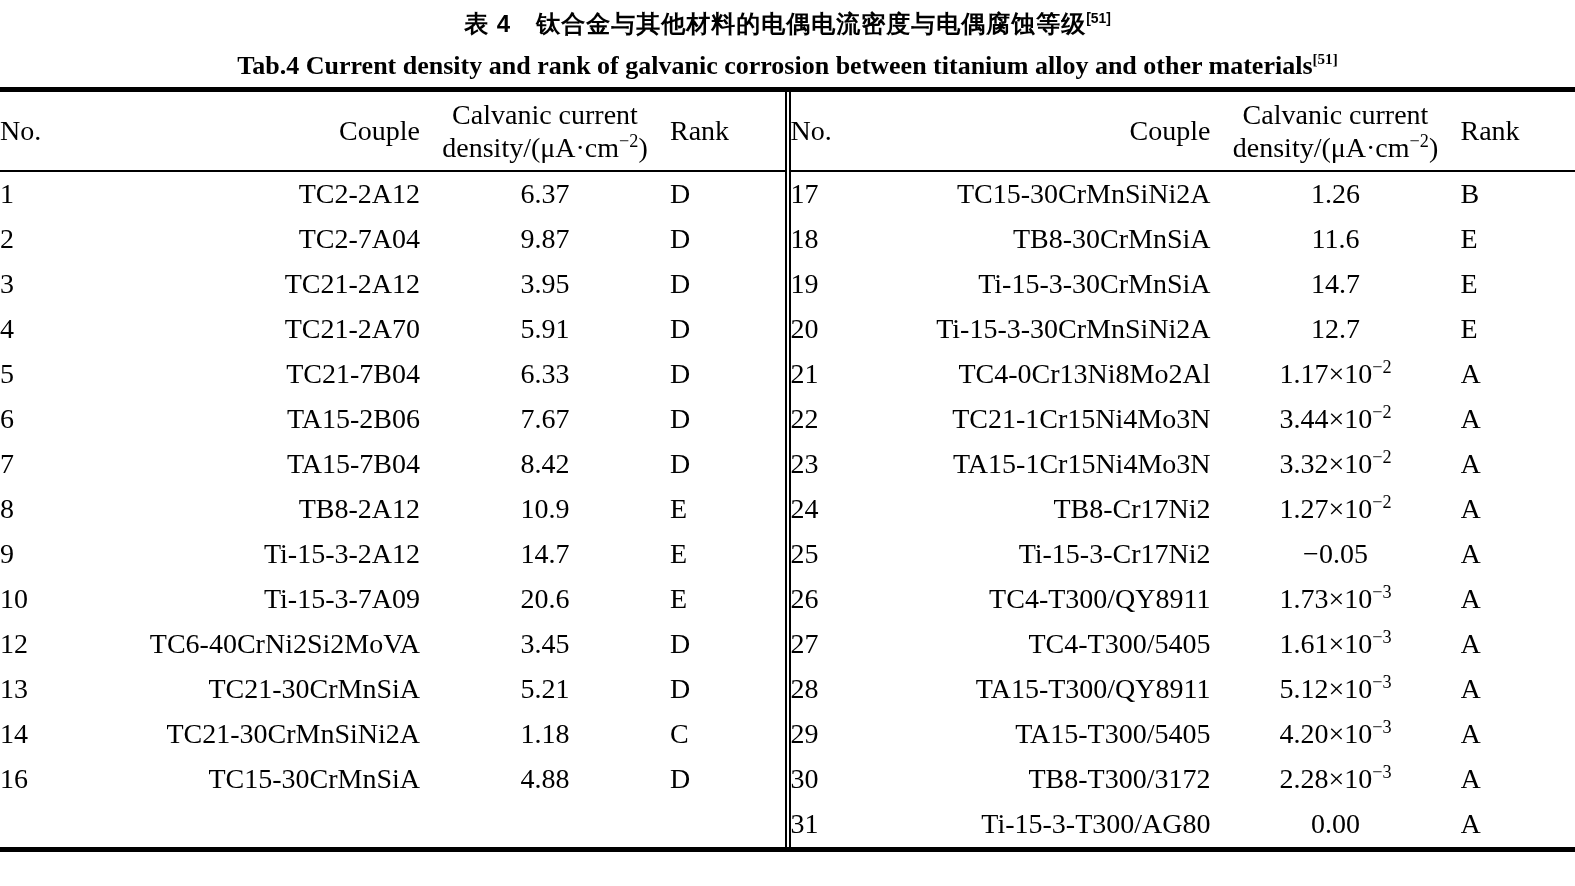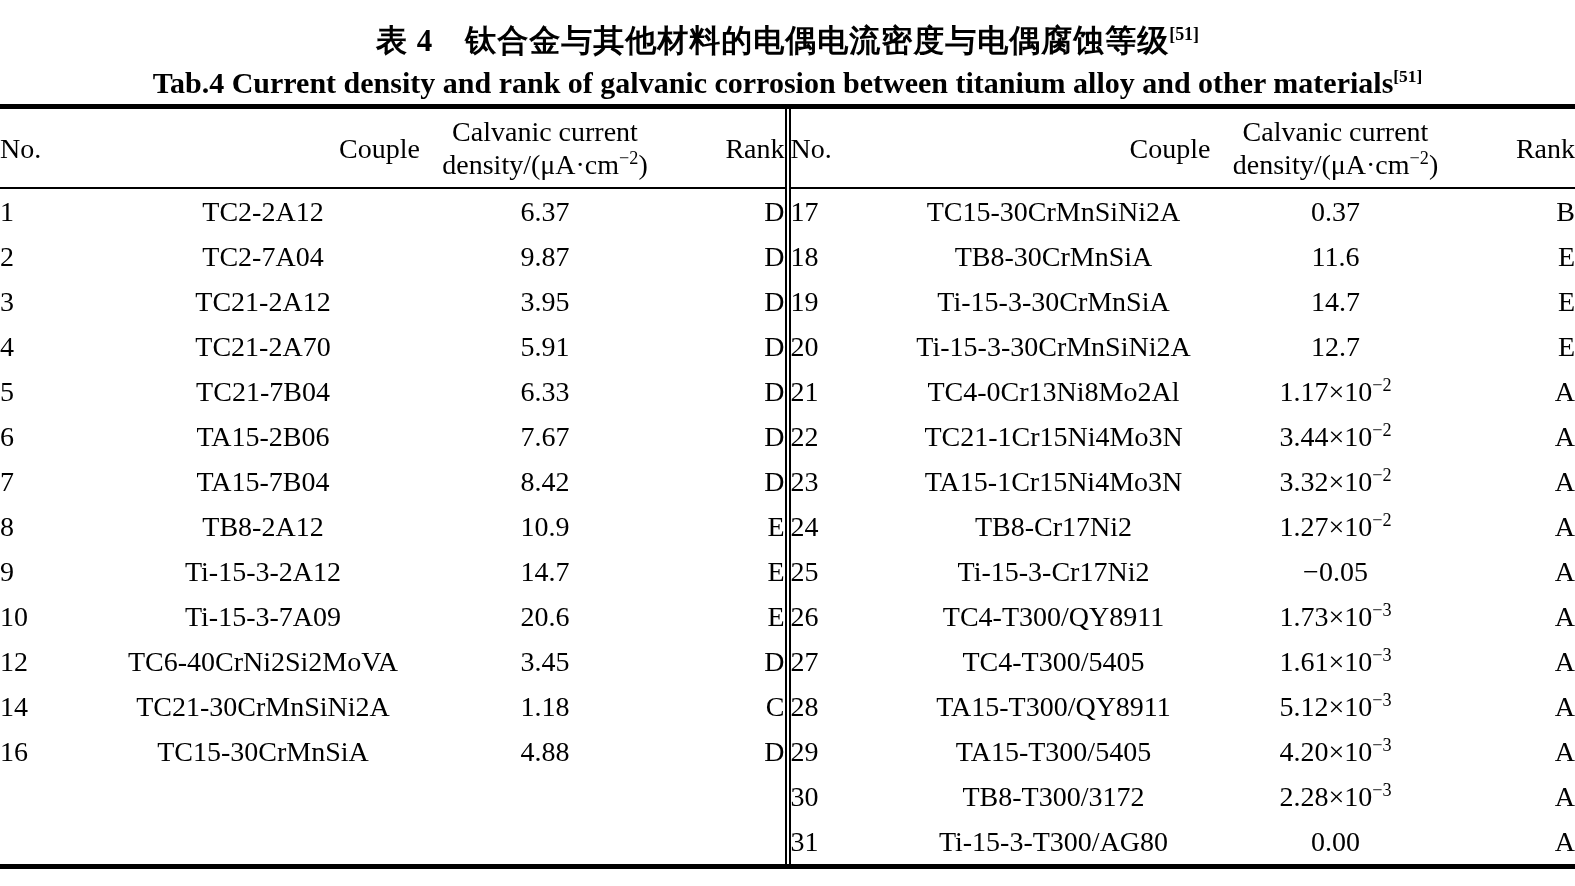--- a/index.html
+++ b/index.html
@@ -12,32 +12,32 @@
     color: #000000;
     font-family: "Liberation Serif", serif;
   }
   .page {
     width: 1575px;
     height: 886px;
     position: relative;
   }
   .title-zh {
     text-align: center;
-    font-family: Liberation Serif, serif;
+    font-family: Liberation Sans, sans-serif;
     font-weight: 700;
-    font-size: 31px;
+    font-size: 24px;
     line-height: 36px;
-    padding-top: 16px;
+    padding-top: 0;
     letter-spacing: 1px;
   }
   .title-en {
     text-align: center;
     font-family: "Liberation Serif", serif;
     font-weight: 700;
-    font-size: 30px;
+    font-size: 26px;
     line-height: 34px;
   }
   .title-zh sup, .title-en sup {
     font-size: 58%;
     letter-spacing: 0;
   }
   .table-wrap {
     margin-top: 4px;
     border-top: 5px solid #000;
     border-bottom: 5px solid #000;
@@ -76,23 +76,23 @@
   }
   tbody td {
     height: 45px;
     font-size: 28px;
     vertical-align: middle;
     padding: 0;
     white-space: nowrap;
     overflow: hidden;
   }
   .c-no      { text-align: left; }
-  .c-couple  { text-align: center; padding-left: 18px; }
+  .c-couple  { text-align: right; padding-left: 18px; }
   .c-density { text-align: center; }
-  .c-rank    { text-align: right; }
+  .c-rank    { text-align: left; }
   td sup, th sup {
     font-size: 65%;
     line-height: 0;
   }
 </style>
 </head>
 <body>
 
 <div class="page">
 
@@ -186,20 +186,26 @@
               <td class="c-density">20.6</td>
               <td class="c-rank">E</td>
             </tr>
             <tr>
               <td class="c-no">12</td>
               <td class="c-couple">TC6-40CrNi2Si2MoVA</td>
               <td class="c-density">3.45</td>
               <td class="c-rank">D</td>
             </tr>
             <tr>
+              <td class="c-no">13</td>
+              <td class="c-couple">TC21-30CrMnSiA</td>
+              <td class="c-density">5.21</td>
+              <td class="c-rank">D</td>
+            </tr>
+            <tr>
               <td class="c-no">14</td>
               <td class="c-couple">TC21-30CrMnSiNi2A</td>
               <td class="c-density">1.18</td>
               <td class="c-rank">C</td>
             </tr>
             <tr>
               <td class="c-no">16</td>
               <td class="c-couple">TC15-30CrMnSiA</td>
               <td class="c-density">4.88</td>
               <td class="c-rank">D</td>
@@ -226,21 +232,21 @@
               <span>Calvanic current</span><br>
               <span>density/(μA·cm</span><sup>−2</sup><span>)</span>
             </th>
             <th class="c-rank">Rank</th>
           </tr>
         </thead>
         <tbody id="tbody-right">
             <tr>
               <td class="c-no">17</td>
               <td class="c-couple">TC15-30CrMnSiNi2A</td>
-              <td class="c-density">0.37</td>
+              <td class="c-density">1.26</td>
               <td class="c-rank">B</td>
             </tr>
             <tr>
               <td class="c-no">18</td>
               <td class="c-couple">TB8-30CrMnSiA</td>
               <td class="c-density">11.6</td>
               <td class="c-rank">E</td>
             </tr>
             <tr>
               <td class="c-no">19</td>

